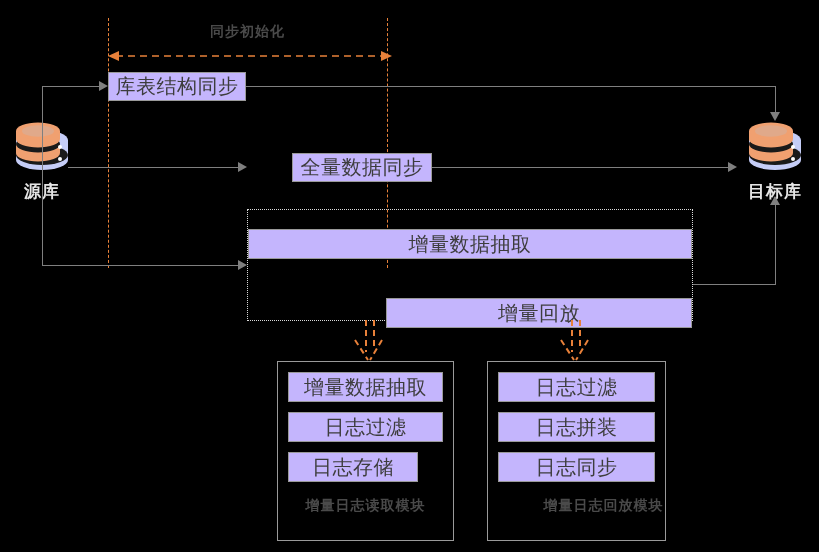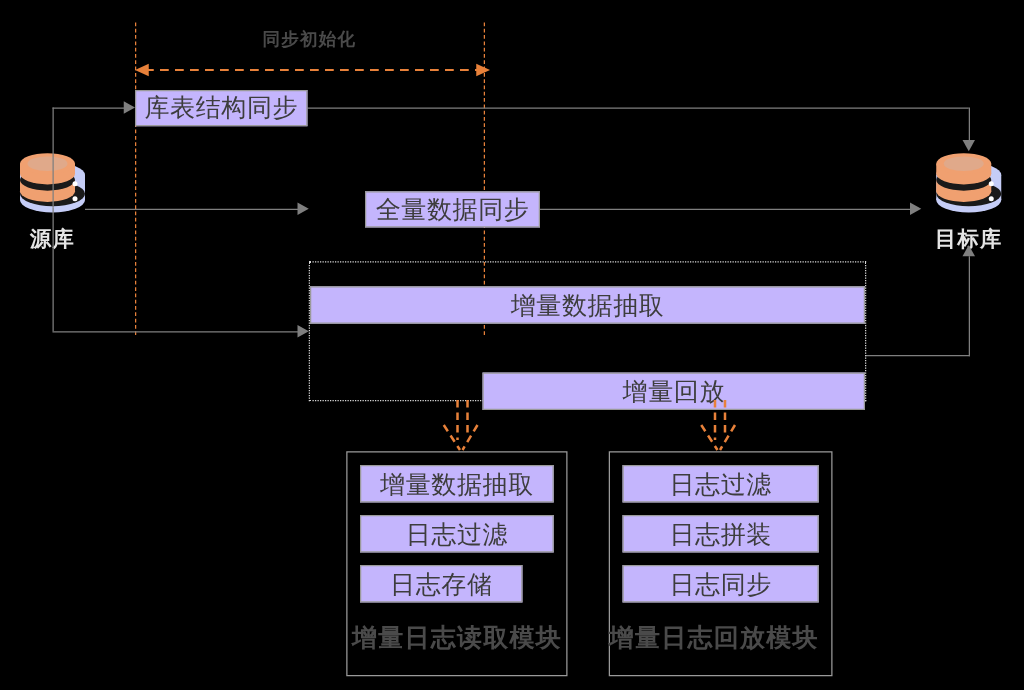--- a/index.html
+++ b/index.html
@@ -45,21 +45,21 @@
     border: 1px solid #9a9a9a;
     box-sizing: border-box;
     background: transparent;
   }
   .module-title {
     position: absolute;
     left: 0;
     right: 0;
     text-align: center;
     color: #4a4a4a;
-    font-size: 20px;
+    font-size: 14px;
     font-weight: bold;
     letter-spacing: 1px;
     white-space: nowrap;
   }
 
   
   .guide-v {
     position: absolute;
     width: 0;
     border-left: 1.5px dashed #e8813a;
@@ -235,15 +235,15 @@
   <div class="proc-box" style="left:288px; top:372px; width:155px; height:30px;">增量数据抽取</div>
   <div class="proc-box" style="left:288px; top:412px; width:155px; height:30px;">日志过滤</div>
   <div class="proc-box" style="left:288px; top:452px; width:130px; height:30px;">日志存储</div>
   <div class="module-title" style="left:277px; top:497px; width:177px;">增量日志读取模块</div>
 
   <div class="module-box" style="left:487px; top:361px; width:179px; height:180px;"></div>
 
   <div class="proc-box" style="left:498px; top:372px; width:157px; height:30px;">日志过滤</div>
   <div class="proc-box" style="left:498px; top:452px; width:157px; height:30px;">日志同步</div>
   <div class="proc-box" style="left:498px; top:412px; width:157px; height:30px;">日志拼装</div>
-  <div class="module-title" style="left:487px; top:497px; width:157px;">增量日志回放模块</div>
+  <div class="module-title" style="left:487px; top:497px; width:157px;padding-left:38px;">增量日志回放模块</div>
 
 </div>
 
 </body></html>

